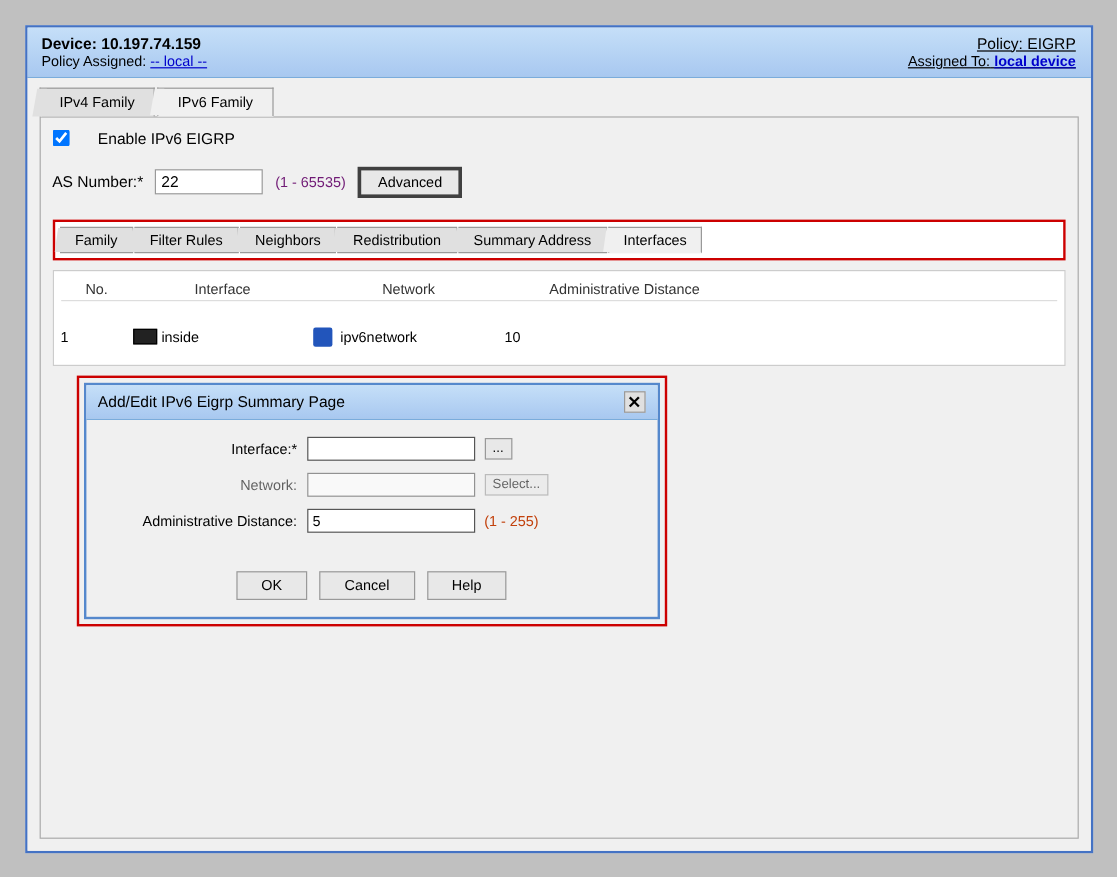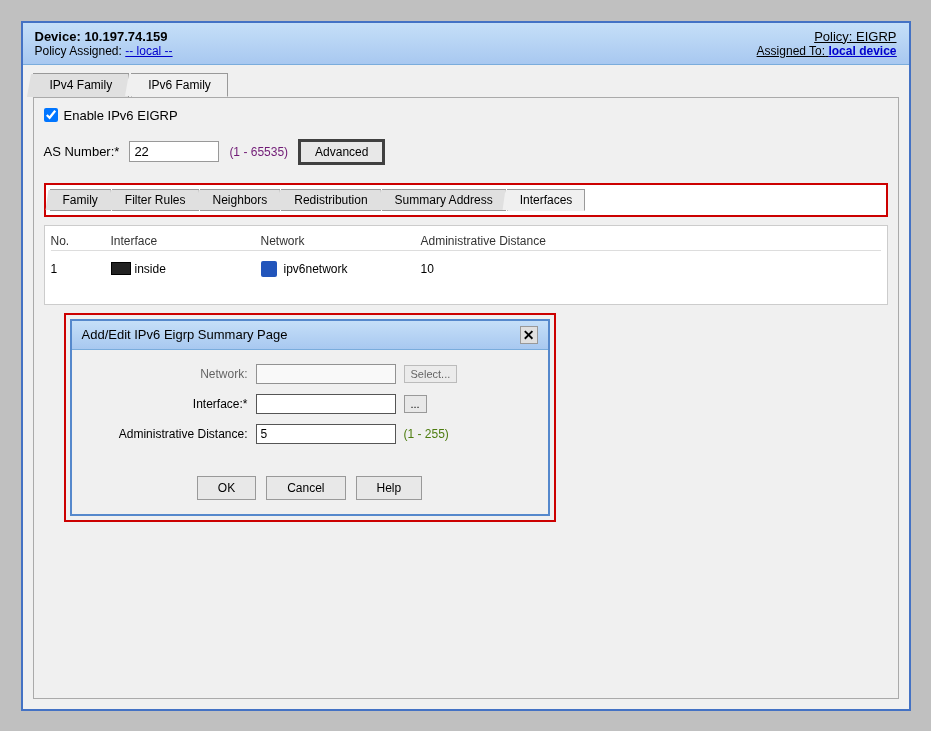--- a/index.html
+++ b/index.html
@@ -101,21 +101,21 @@
       flex: 1;
       padding: 10px;
       display: flex;
       flex-direction: column;
     }
     
     .enable-row {
       display: flex;
       align-items: center;
       margin-bottom: 16px;
-      gap: 6px;
+      gap: 24px;
     }
     .enable-row input[type="checkbox"] {
       width: 14px;
       height: 14px;
     }
     
     .as-row {
       display: flex;
       align-items: center;
       gap: 10px;
@@ -184,21 +184,22 @@
       min-height: 80px;
     }
     .table-header {
       display: grid;
       grid-template-columns: 60px 150px 160px 200px;
       font-size: 12px;
       font-weight: normal;
       color: #333;
       padding: 2px 0;
       border-bottom: 1px solid #ddd;
-      margin-bottom: 8px;
+      margin-bottom: 20px;
+      text-align: center;
     }
     .table-row-item {
       display: grid;
       grid-template-columns: 60px 150px 160px 200px;
       font-size: 12px;
       padding: 2px 0;
       align-items: center;
     }
     .interface-cell {
       display: flex;
@@ -403,36 +404,36 @@
         <div class="dialog-red-border" style="display:inline-block; position:relative; left:20px;">
           <div class="dialog">
 
             <div class="dialog-titlebar">
               <span class="title-text">Add/Edit IPv6 Eigrp Summary Page</span>
               <div class="dialog-close">✕</div>
             </div>
 
             <div class="dialog-body">
 
+              <div class="form-row">
+                <label>Interface:*</label>
+                <input type="text" class="empty" value="" style="">
+                <button class="browse-btn">...</button>
+              </div>
+
               <div class="form-row network-row">
                 <label>Network:</label>
                 <input type="text" value="" style="width: 140px;">
                 <button class="browse-btn">Select...</button>
               </div>
 
               <div class="form-row">
-                <label>Interface:*</label>
-                <input type="text" class="empty" value="" style="">
-                <button class="browse-btn">...</button>
-              </div>
-
-              <div class="form-row">
                 <label>Administrative Distance:</label>
                 <input type="text" value="5" style="width: 140px;">
-                <span style="font-size:12px; color:#4d7c0f;">(1 - 255)</span>
+                <span style="font-size:12px; color:#c2410c;">(1 - 255)</span>
               </div>
             </div>
 
             <div class="dialog-footer">
               <button class="dialog-btn">OK</button>
               <button class="dialog-btn">Cancel</button>
               <button class="dialog-btn">Help</button>
             </div>
           </div>
         </div>

